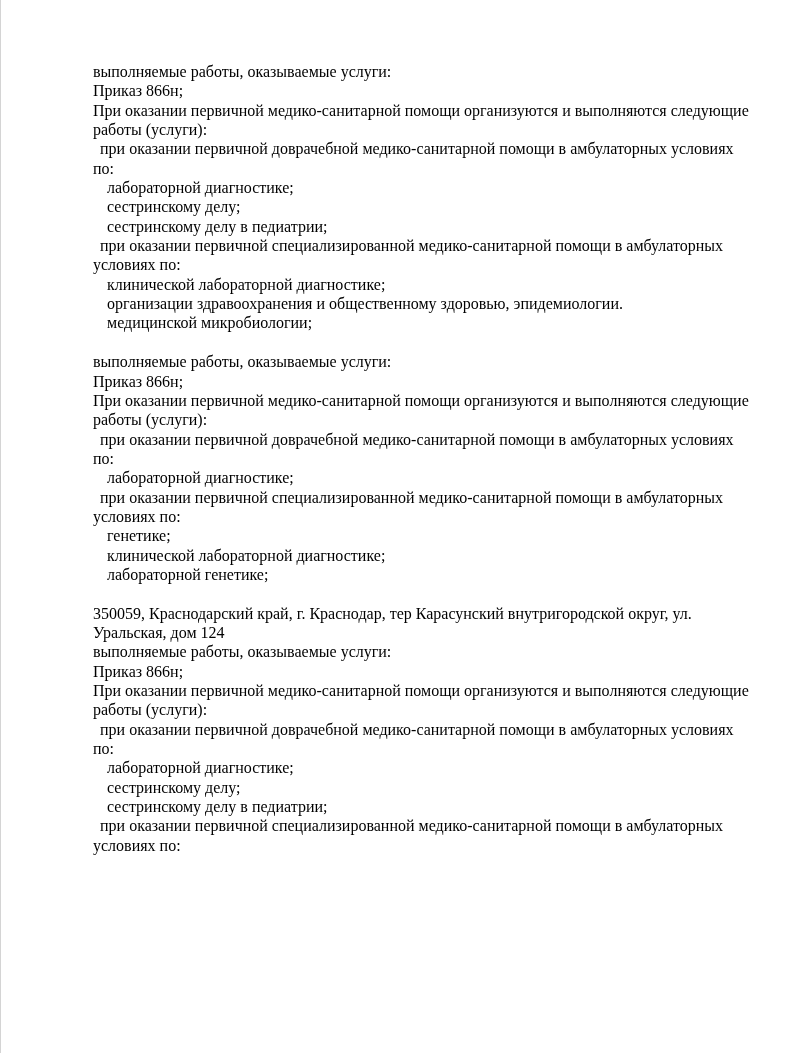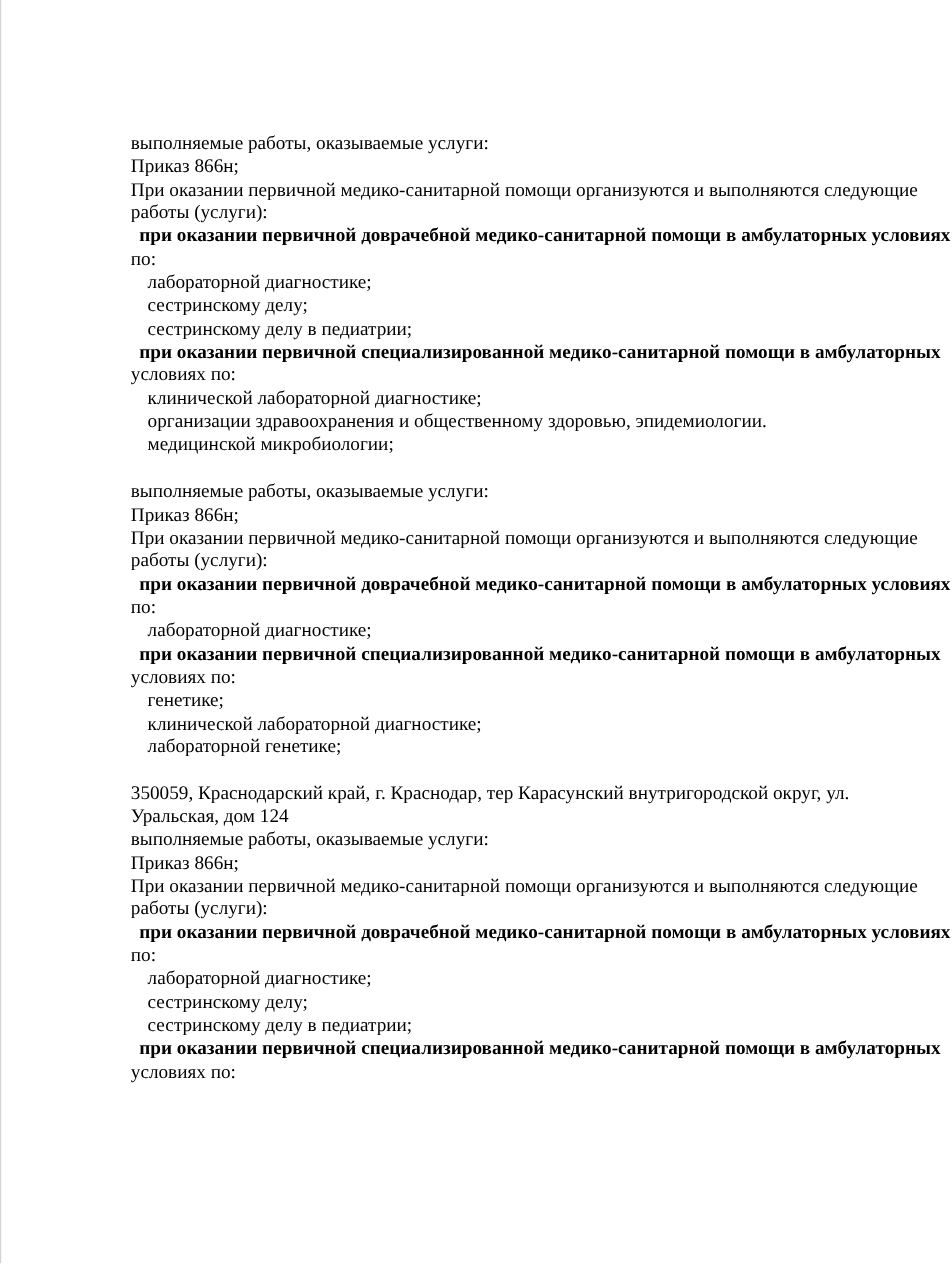--- a/index.html
+++ b/index.html
@@ -15,32 +15,31 @@
     background: #ffffff;
     border-left: 1px solid #d4d4d4;
     overflow: hidden;
     font-family: "Liberation Serif", "DejaVu Serif", serif;
     font-size: 16px;
     color: #000000;
   }
   .doc {
     position: absolute;
     top: 62px;
-    left: 108px;
+    left: 92px;
     right: 20px;
-    margin-top: 48px;
   }
   .line {
     white-space: pre;
     line-height: 19.35px;
     min-height: 19.35px;
     font-kerning: normal;
   }
   .indent-0 { padding-left: 0; }
-  .indent-1 { padding-left: 7px; font-weight: bold; }
+  .indent-1 { padding-left: 7px; }
   .indent-2 { padding-left: 14px; }
   .blank {  }
 </style>
 </head>
 <body>
 
 <div class="page" style="background: rgb(255, 255, 255); color: rgb(0, 0, 0); border-left-color: rgb(212, 212, 212);">
   <div class="doc">
       <div>
         <div class="line indent-0">выполняемые работы, оказываемые услуги:</div>

